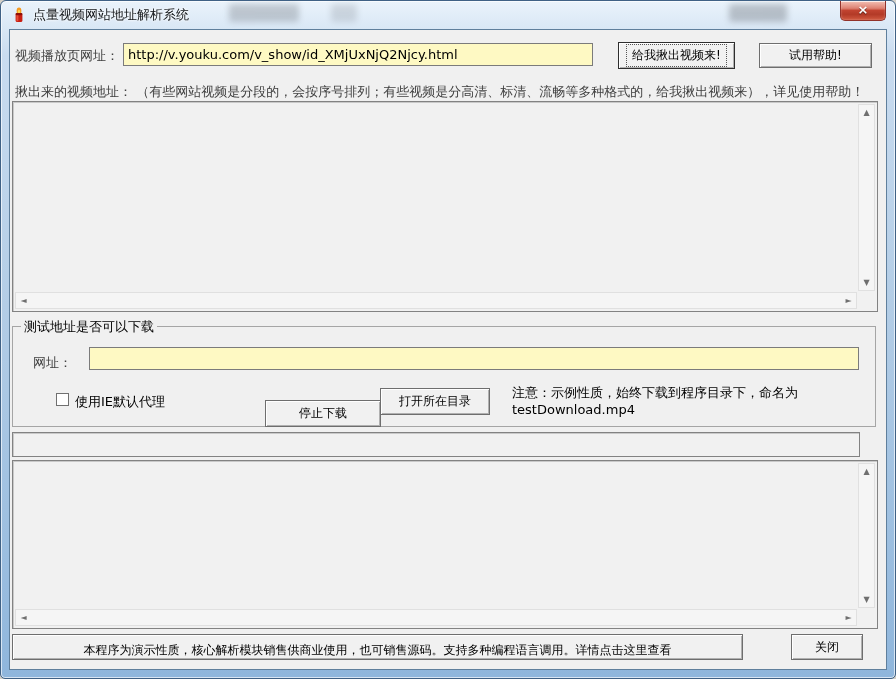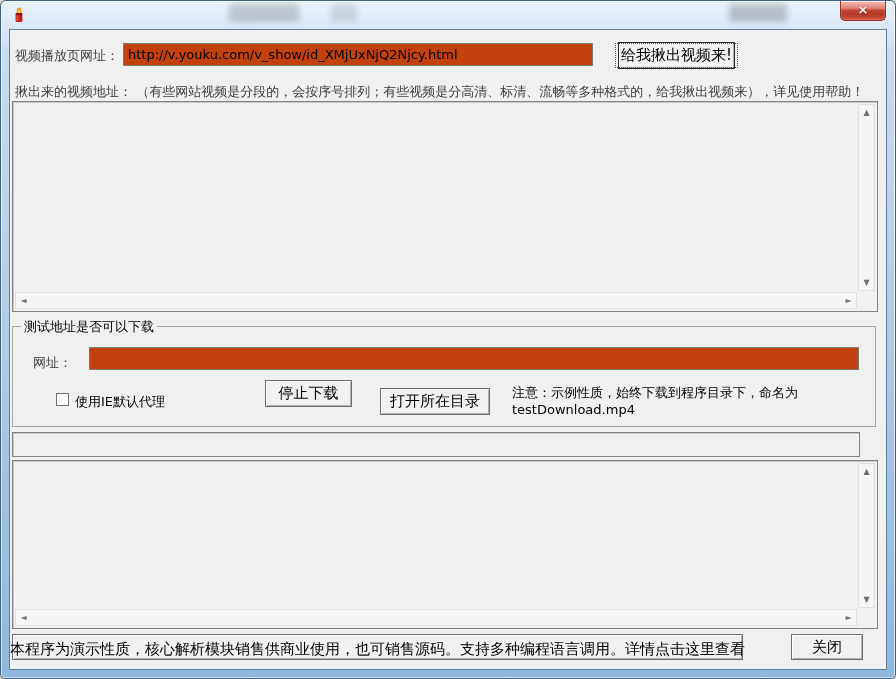--- a/index.html
+++ b/index.html
@@ -36,34 +36,34 @@
   
   .client {
     position:absolute; left:8px; top:28px; right:8px; bottom:8px;
     background:#f0f0f0; border:1px solid #5f7f9c;
   }
 
   .label { position:absolute; white-space:nowrap; color:#404040; }
 
   
   .edit {
-    position:absolute; background:#c2410c; border:1px solid #7b7b7b;
+    position:absolute; background:#fef9c3; border:1px solid #7b7b7b;
     font-family:"DejaVu Sans","Liberation Sans",sans-serif; font-size:13px; color:#000;
     padding:2px 4px; outline:none;
   }
   .sunken {
     position:absolute; background:#f1f1f1; border:1px solid #828282;
     box-shadow:inset 1px 1px 0 #c9c9c9;
   }
 
   
   .btn {
     position:absolute; background:#f1f1f1; border:1px solid #6e6e6e;
     box-shadow:inset 1px 1px 0 #ffffff, inset -1px -1px 0 #b0b0b0;
-    font-family:"DejaVu Sans","Liberation Sans",sans-serif; font-size:15px; color:#000;
+    font-family:"DejaVu Sans","Liberation Sans",sans-serif; font-size:12px; color:#000;
     display:flex; align-items:center; justify-content:center; white-space:nowrap; cursor:default;
   }
   .btn-default { border:1px solid #2e2e2e; }
   .focus-rect { border:1px dotted #555; padding:2px 5px; }
 
   
   .groupbox { position:absolute; border:1px solid #a5a5a5; }
   .groupbox > .legend {
     position:absolute; top:-9px; left:8px; background:#f0f0f0; padding:0 3px; white-space:nowrap;
   }
@@ -92,29 +92,33 @@
     <div class="smudge s1"></div>
     <div class="smudge s2"></div>
     <div class="smudge s3"></div>
     <svg class="app-icon" viewBox="0 0 16 16">
       <ellipse cx="8" cy="4" rx="2.4" ry="3.4" fill="#f59a1f"></ellipse>
       <ellipse cx="8" cy="4.8" rx="1.2" ry="2" fill="#ffd34d"></ellipse>
       <rect x="4.6" y="6" width="6.8" height="9" rx="1.6" fill="#c81e12"></rect>
       <rect x="5.4" y="6.8" width="2" height="7.4" rx="1" fill="#ef5a42" opacity="0.8"></rect>
       <rect x="4.6" y="6" width="6.8" height="2.2" rx="1.1" fill="#8f0e06"></rect>
     </svg>
+    <span class="title-text">点量视频网站地址解析系统</span>
     <div class="close-btn">×</div>
   </div>
 
   <div class="client">
 
     <div class="label" style="left:5px; top:17px;">视频播放页网址：</div>
     <input class="edit" style="left: 113px; top: 13px; width: 470px; height: 23px;" value="http://v.youku.com/v_show/id_XMjUxNjQ2Njcy.html">
     <div class="btn btn-default" style="left:608px; top:12px; width:117px; height:27px;">
       <span class="focus-rect">给我揪出视频来!</span>
+    </div>
+    <div class="btn" style="left:749px; top:13px; width:113px; height:25px;">
+      <span>试用帮助!</span>
     </div>
 
     <div class="label" style="left:5px; top:53px;">揪出来的视频地址： （有些网站视频是分段的，会按序号排列；有些视频是分高清、标清、流畅等多种格式的，给我揪出视频来），详见使用帮助！</div>
 
     <div class="sunken" style="left:2px; top:71px; width:866px; height:211px;">
       <div style="position:absolute; left:4px; top:3px; right:24px; bottom:24px; overflow:hidden;"></div>
       <div class="vsb">
         <div class="sb-arrow up">▲</div>
         <div class="sb-arrow down">▼</div>
       </div>
@@ -128,21 +132,21 @@
       <div class="legend">测试地址是否可以下载</div>
 
       <div class="label" style="left:20px; top:27px;">网址：</div>
       <input class="edit" style="left: 76px; top: 20px; width: 770px; height: 23px;" value="">
 
       <div class="checkbox-row" style="left:11px; top:66px;">
         <div class="checkbox-box"></div>
         <span>使用IE默认代理</span>
       </div>
 
-      <div class="btn" style="left:252px; top:53px; width:87px; height:27px;">
+      <div class="btn" style="left:252px; top:73px; width:116px; height:27px;">
         <span>停止下载</span>
       </div>
       <div class="btn" style="left:367px; top:61px; width:110px; height:27px;">
         <span>打开所在目录</span>
       </div>
 
       <div class="note" style="left:499px; top:57px;">
         <div>注意：示例性质，始终下载到程序目录下，命名为</div>
         <div>testDownload.mp4</div>
       </div>

